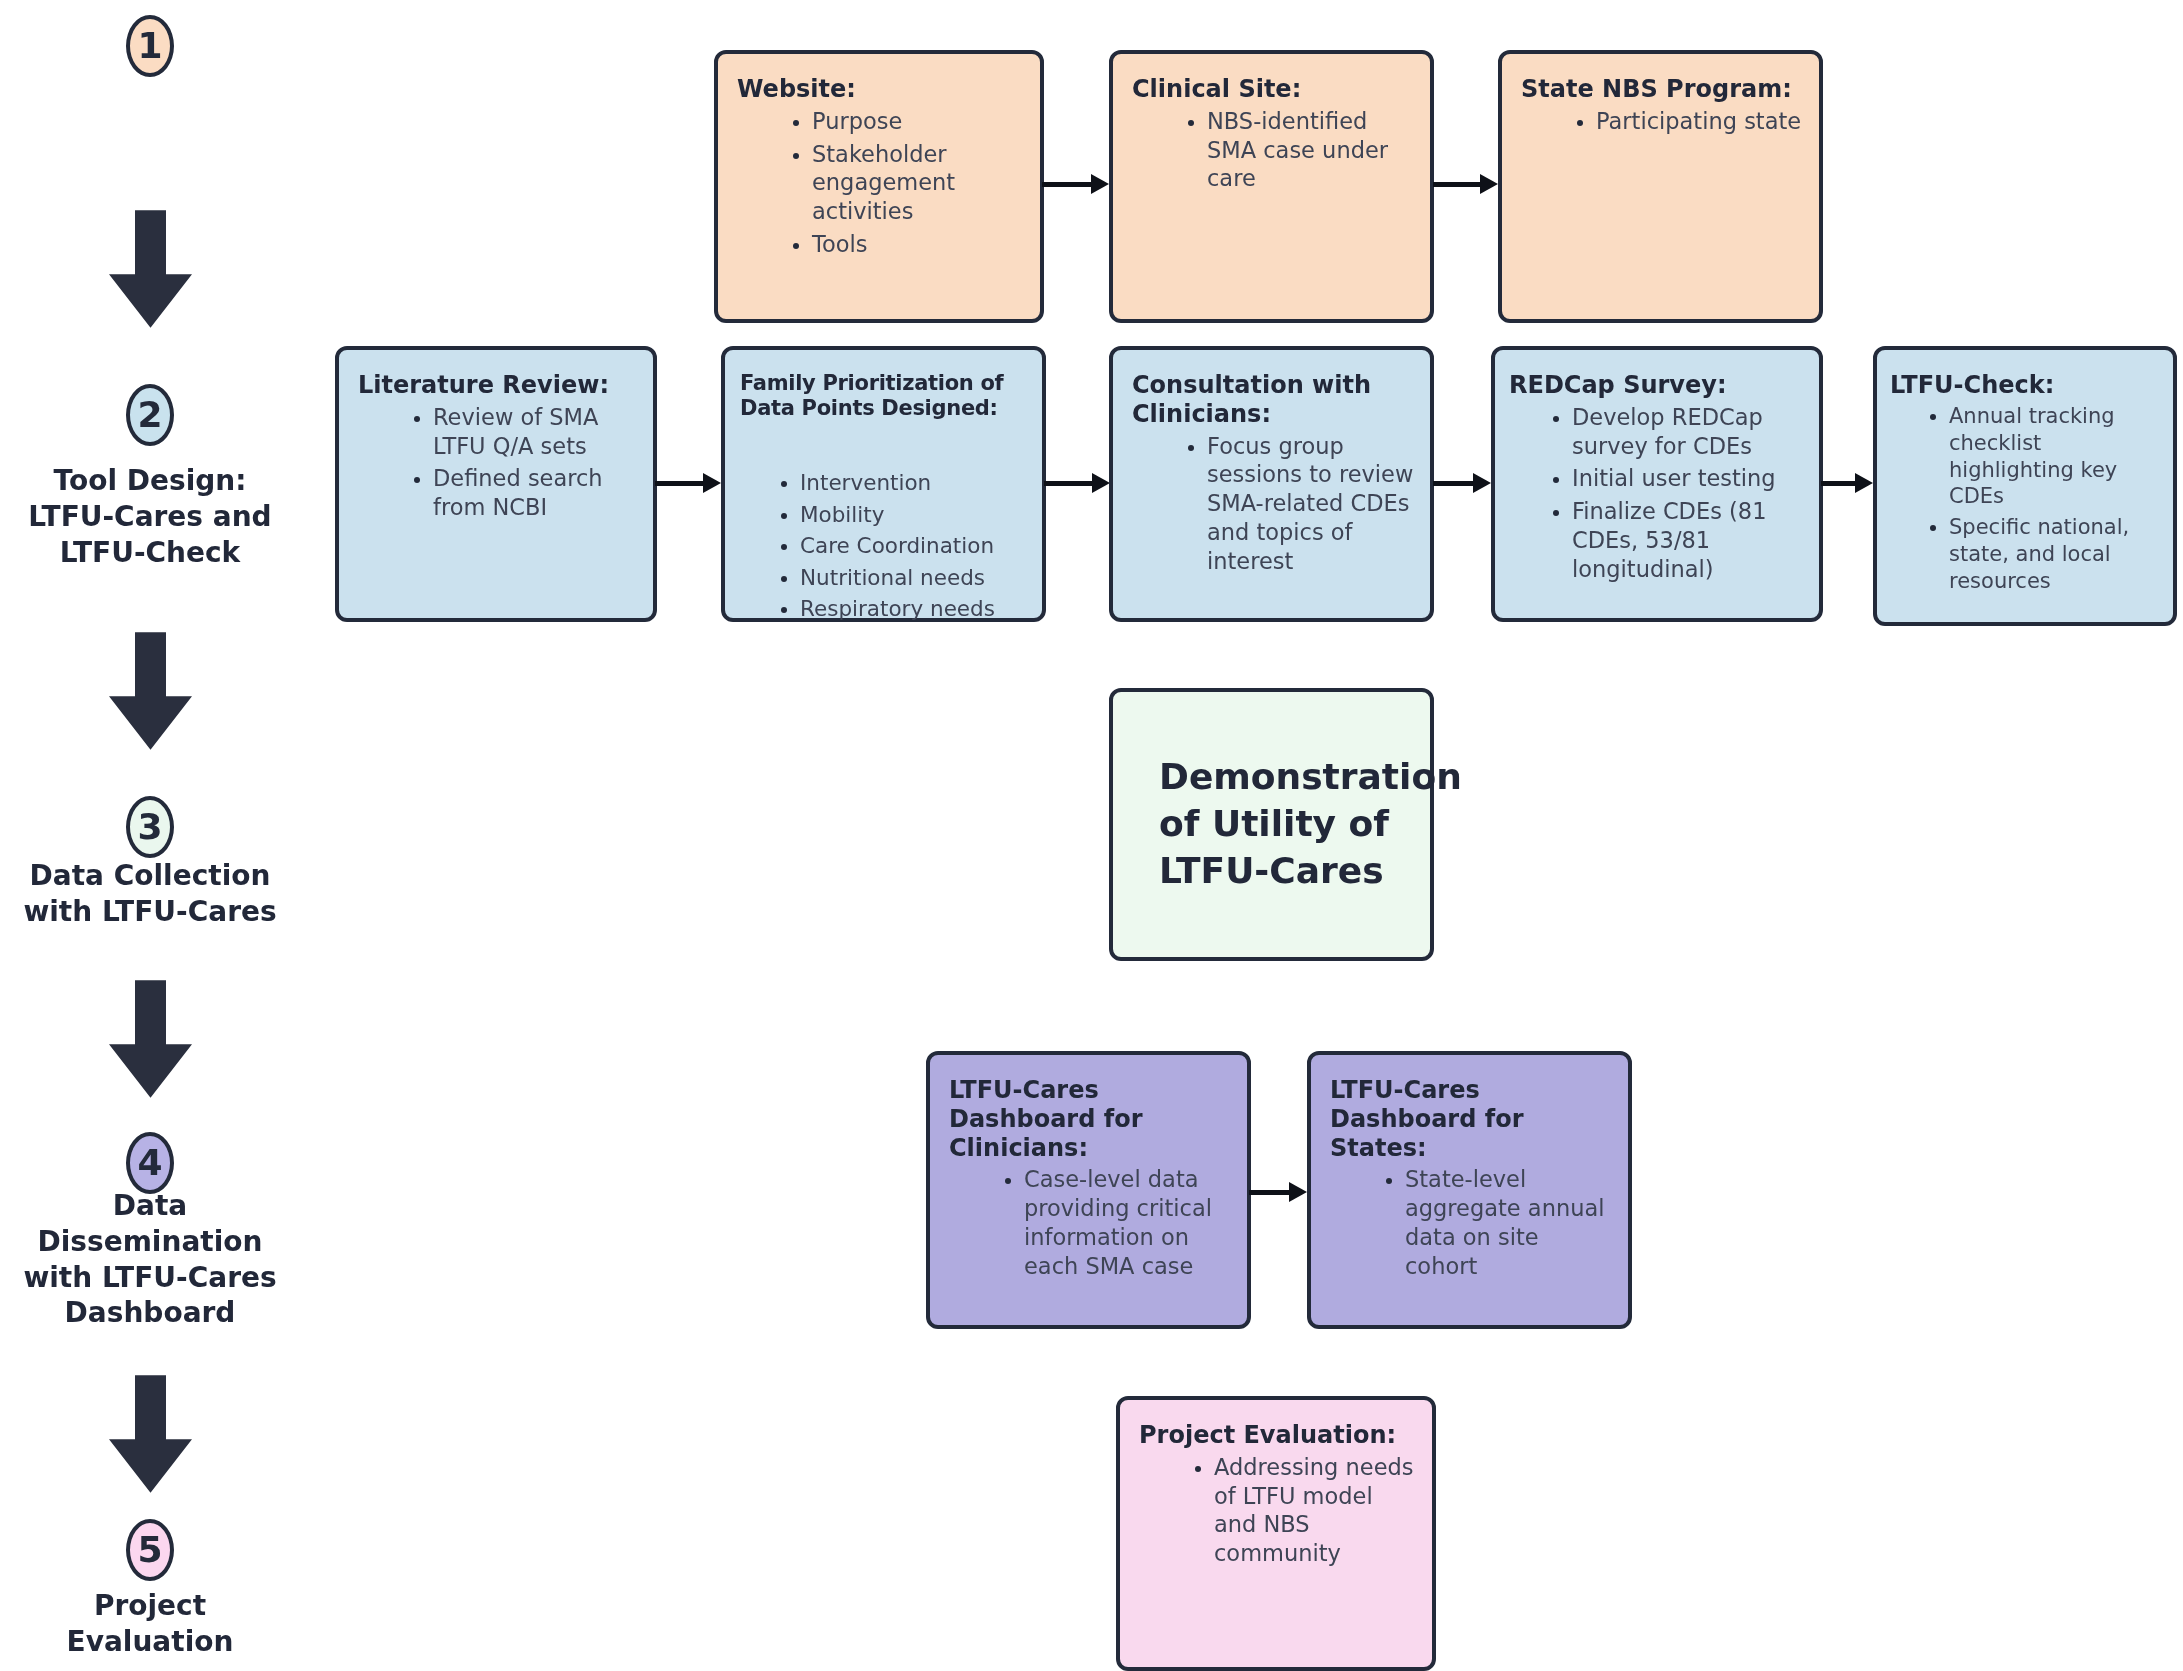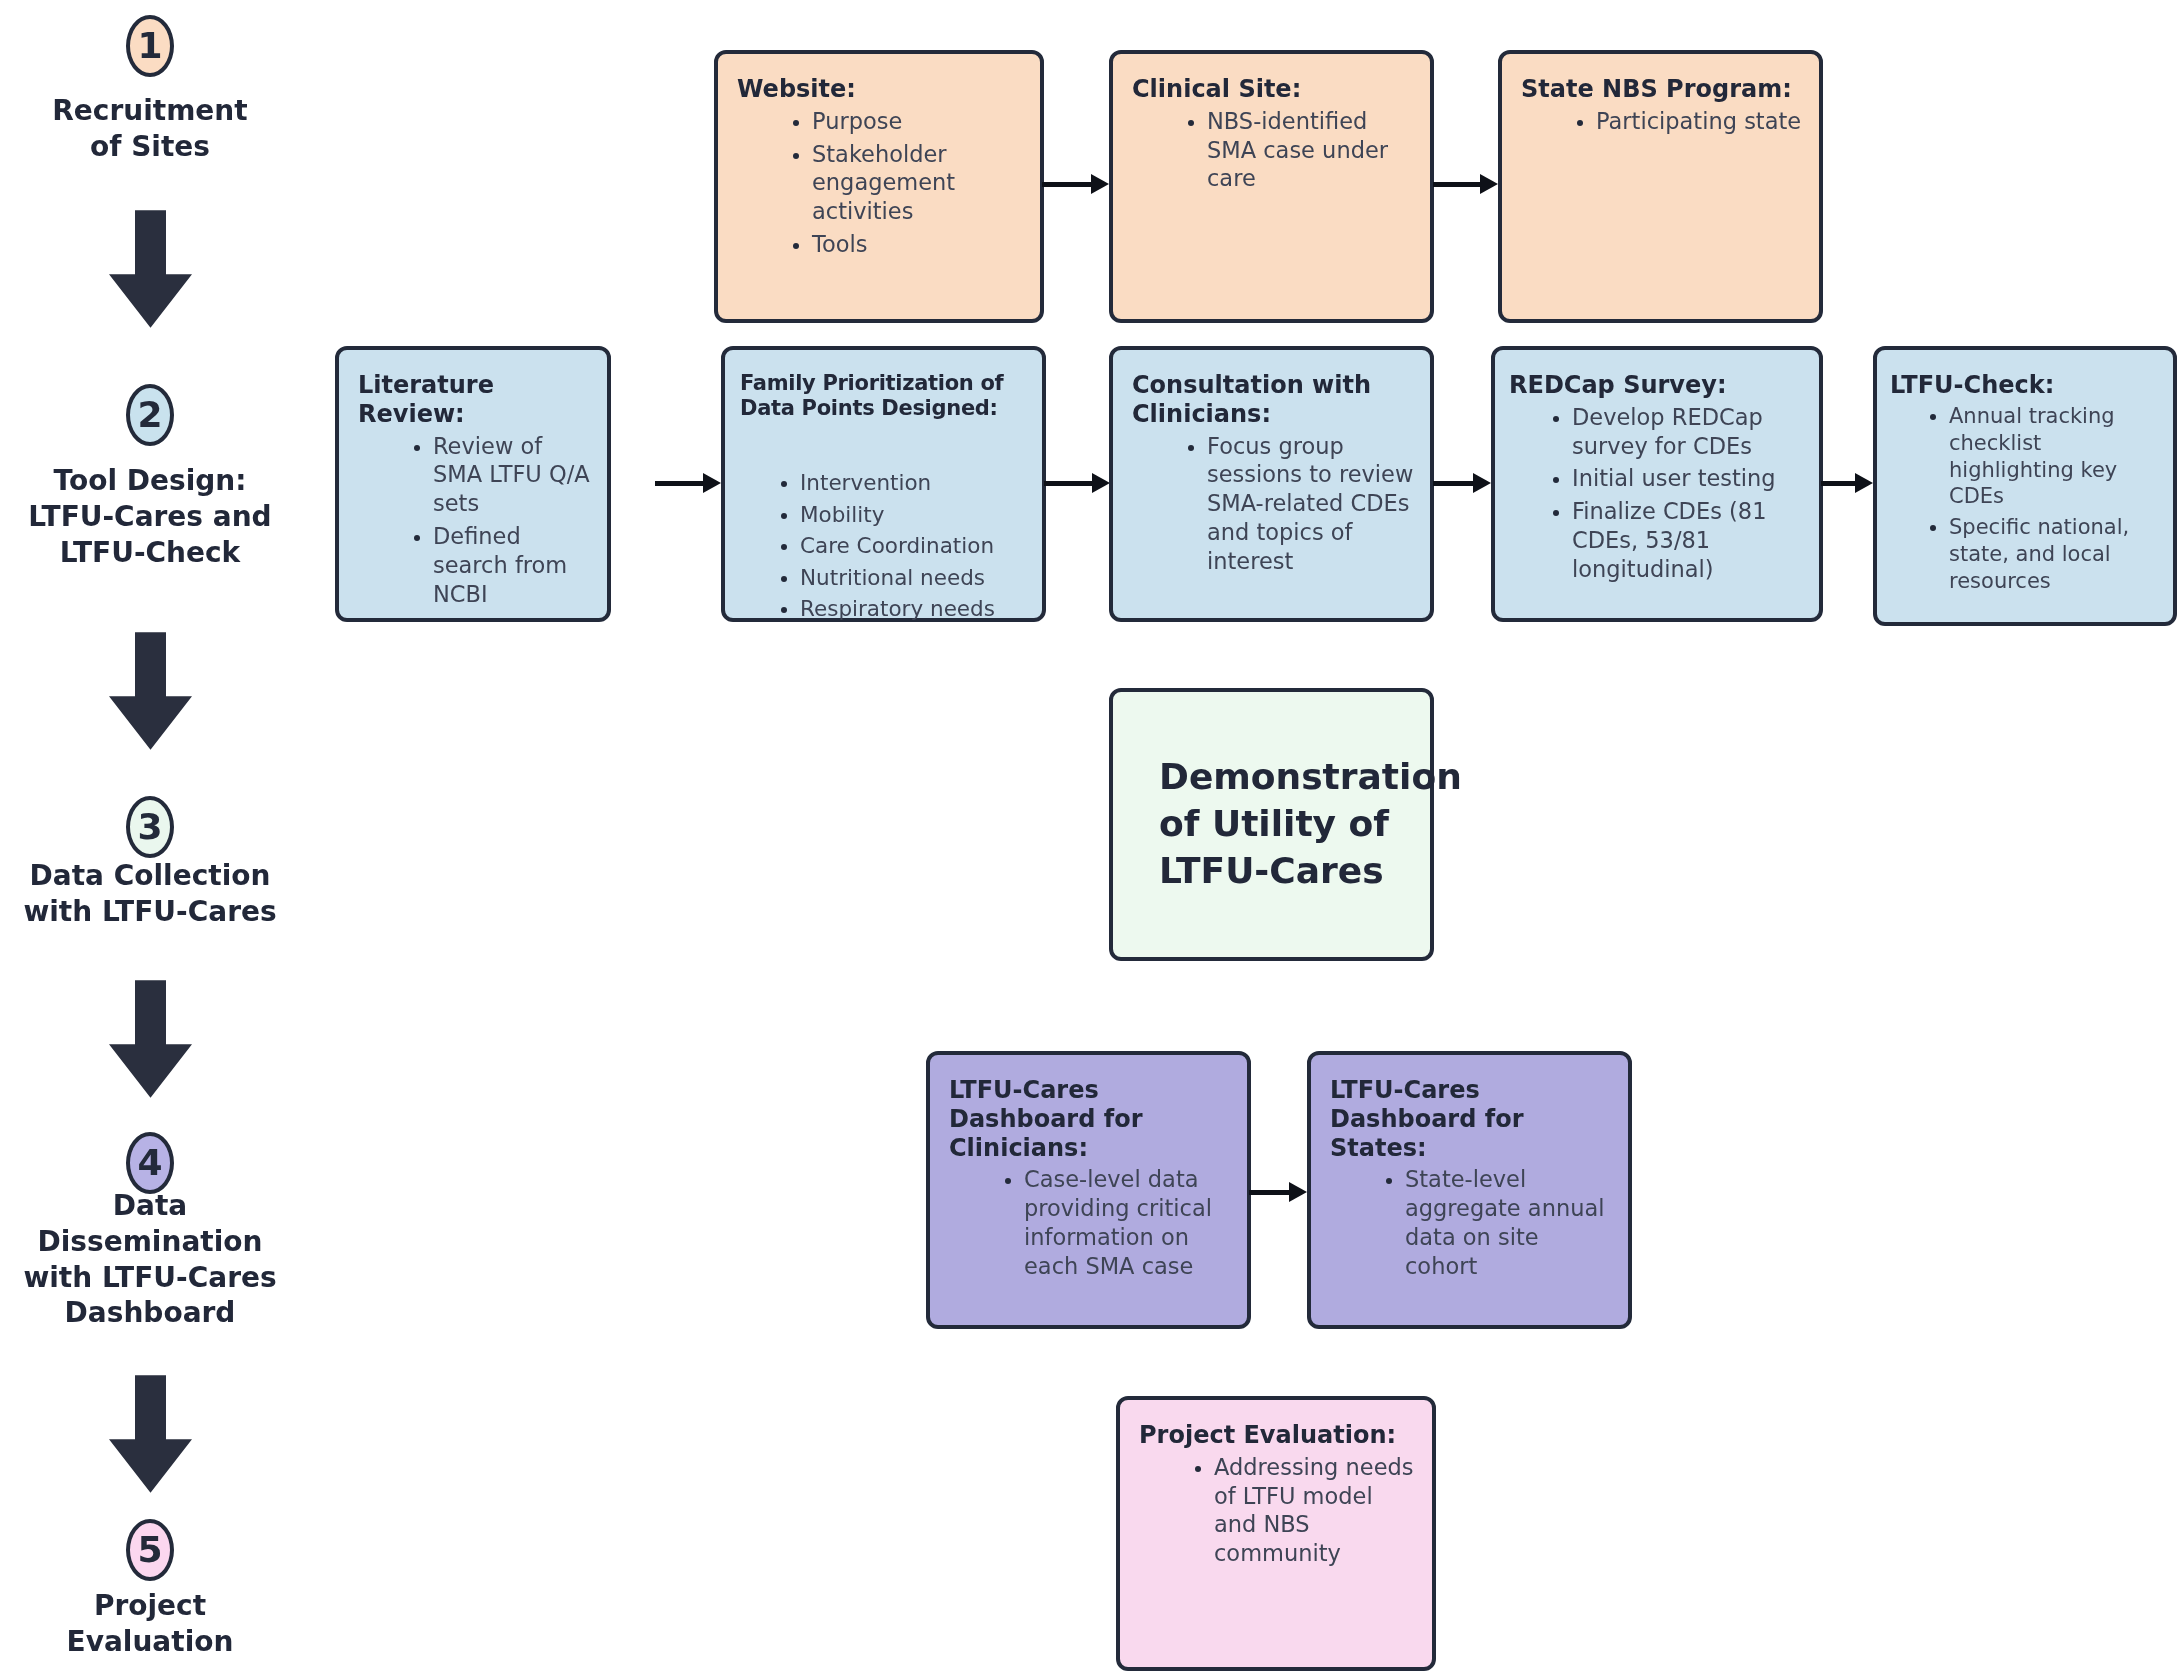--- a/index.html
+++ b/index.html
@@ -66,24 +66,20 @@
   }
 </style>
 </head>
 <body>
 
 <div id="canvas">
 
   <div class="step-circle" style="left: 126px; top: 15px; background-color: rgb(251, 220, 195);">
     <span class="step-number">1</span>
   </div>
-  <div class="step-label" style="left:10px;top:93px;">
-      <div>Recruitment</div>
-      <div>of Sites</div>
-    </div>
 
   <svg class="block-arrow" style="left:103px;top:210px;" width="95" height="118" viewBox="0 0 190 235">
     <polygon points="64,0 126,0 126,128 178,128 95,235 12,128 64,128" fill="var(--arrow)"></polygon>
   </svg>
 
   <div class="step-circle" style="left: 126px; top: 384px; background-color: rgb(201, 226, 238);">
     <span class="step-number">2</span>
   </div>
   <div class="step-label" style="left:10px;top:463px;">
       <div>Tool Design:</div>
@@ -148,21 +144,21 @@
 
   <div class="connector" style="left:1433px;top:182px;width:48px;"></div>
 
   <div class="box peach" style="left:1498px;top:50px;width:325px;height:273px;">
     <div class="box-title">State NBS Program:</div>
     <ul class="bullets">
         <li>Participating state</li>
       </ul>
   </div>
 
-  <div class="box blue" style="left:335px;top:346px;width:276px;height:276px;">
+  <div class="box blue" style="left:335px;top:346px;width:322px;height:276px;">
     <div class="box-title">Literature Review:</div>
     <ul class="bullets">
         <li>Review of SMA LTFU Q/A sets</li>
         <li>Defined search from NCBI</li>
       </ul>
   </div>
 
   <div class="connector" style="left:655px;top:481px;width:49px;"></div>
 
   <div class="box blue" style="left:721px;top:346px;width:325px;height:276px;padding-left:15px;">

